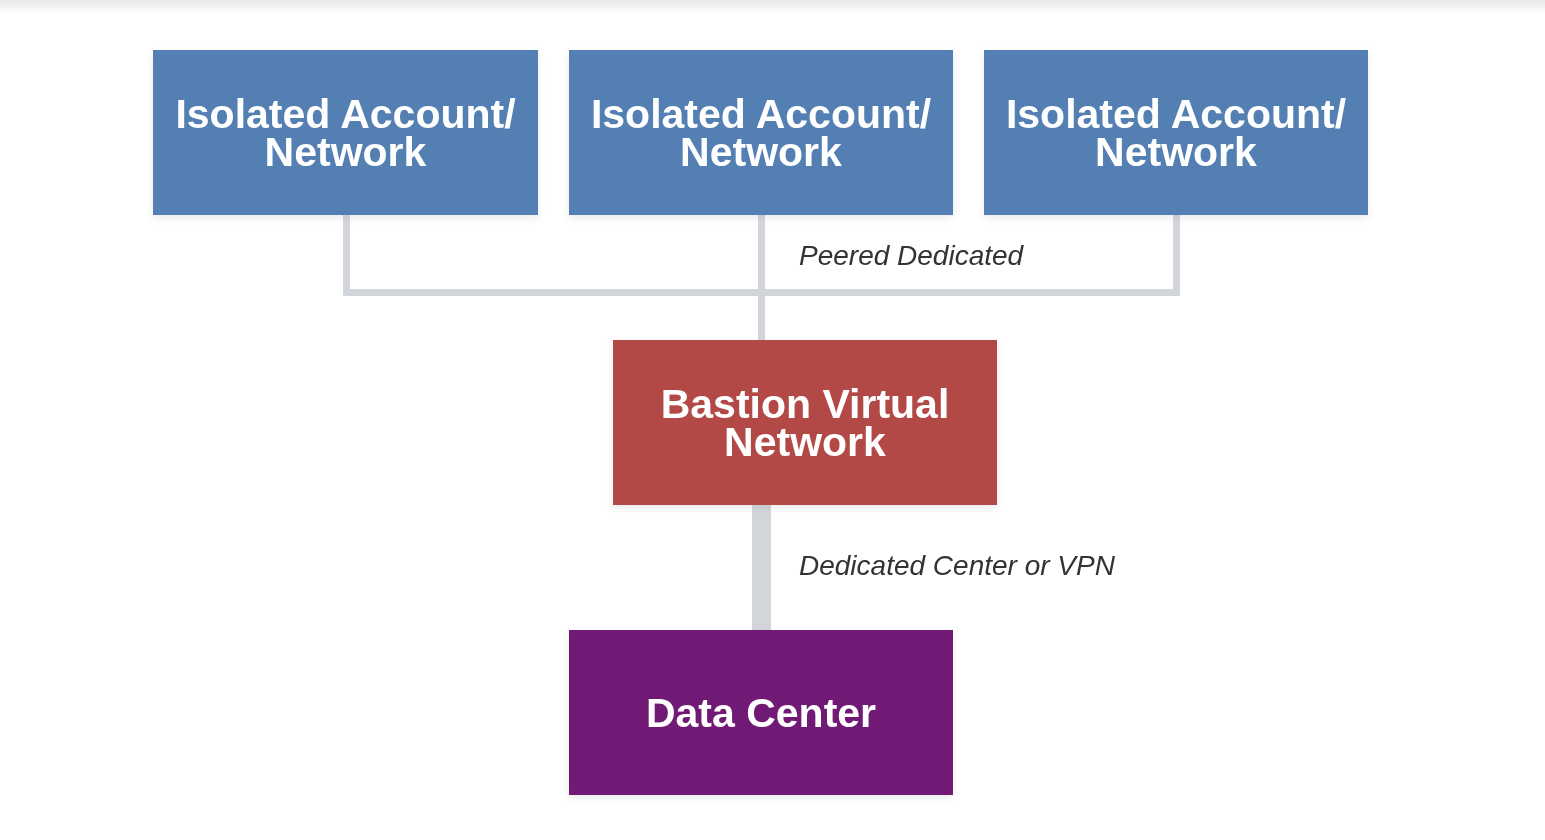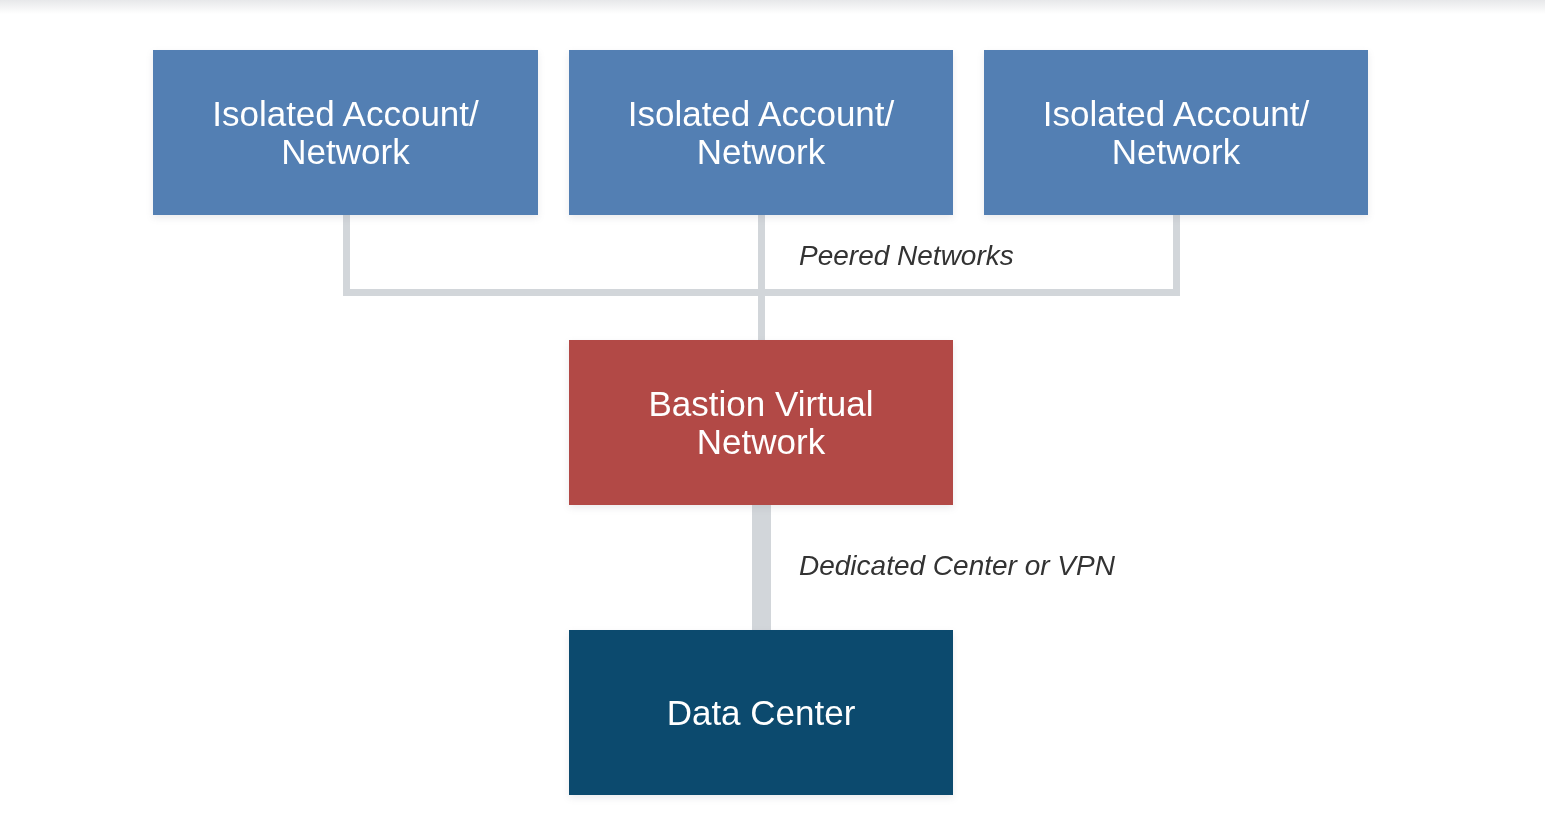--- a/index.html
+++ b/index.html
@@ -25,22 +25,22 @@
   .node {
     position: absolute;
     display: flex;
     align-items: center;
     justify-content: center;
     text-align: center;
     box-shadow: 0 3px 7px rgba(110,115,130,0.14);
   }
   .node .node-label {
     color: #ffffff;
-    font-weight: normal;
-    font-size: 35px;
+    font-weight: bold;
+    font-size: 41px;
     line-height: 38px;
     white-space: pre-line;
   }
 
   .n-iso1 { left: 153px; top: 50px;  width: 385px; height: 165px; }
   .n-iso2 { left: 569px; top: 50px;  width: 384px; height: 165px; }
   .n-iso3 { left: 984px; top: 50px;  width: 384px; height: 165px; }
   .n-bast { left: 569px; top: 340px; width: 384px; height: 165px; }
   .n-dc   { left: 569px; top: 630px; width: 384px; height: 165px; }
 
@@ -83,25 +83,25 @@
   <div class="node n-iso2" style="background-color: rgb(83, 127, 179);">
     <span class="node-label">Isolated Account/
 Network</span>
   </div>
 
   <div class="node n-iso3" style="background-color: rgb(83, 127, 179);">
     <span class="node-label">Isolated Account/
 Network</span>
   </div>
 
-  <div class="node n-bast" style="background-color: rgb(178, 73, 70);">
+  <div class="node n-bast" style="background-color: rgb(178, 73, 70); margin-left: 44px;">
     <span class="node-label">Bastion Virtual
 Network</span>
   </div>
 
-  <div class="node n-dc" style="background-color: #0c4a6e;">
+  <div class="node n-dc" style="background-color: #701a75;">
     <span class="node-label">Data Center</span>
   </div>
 
-  <div class="edge-label l-peered">Peered Networks</div>
+  <div class="edge-label l-peered">Peered Dedicated</div>
   <div class="edge-label l-dedicated">Dedicated Center or VPN</div>
 
 </div>
 
 </body></html>

